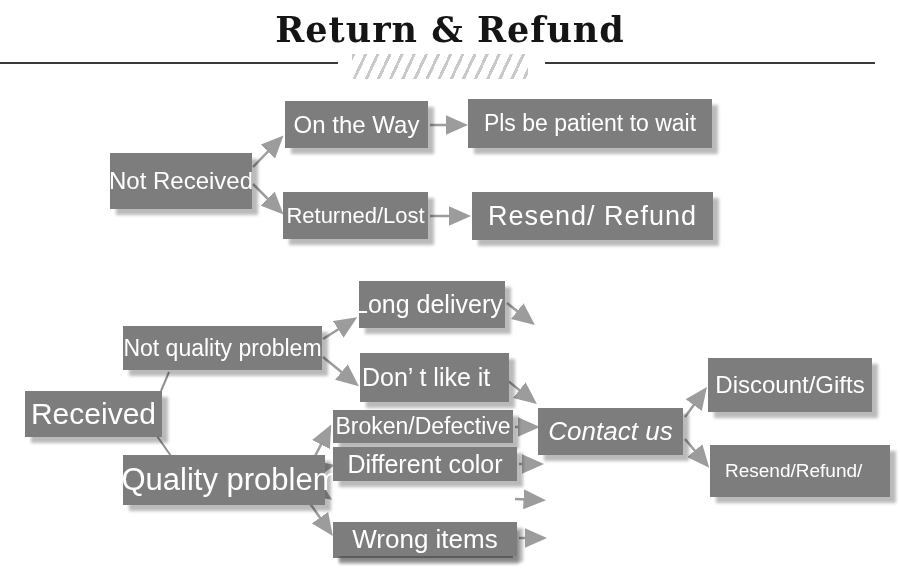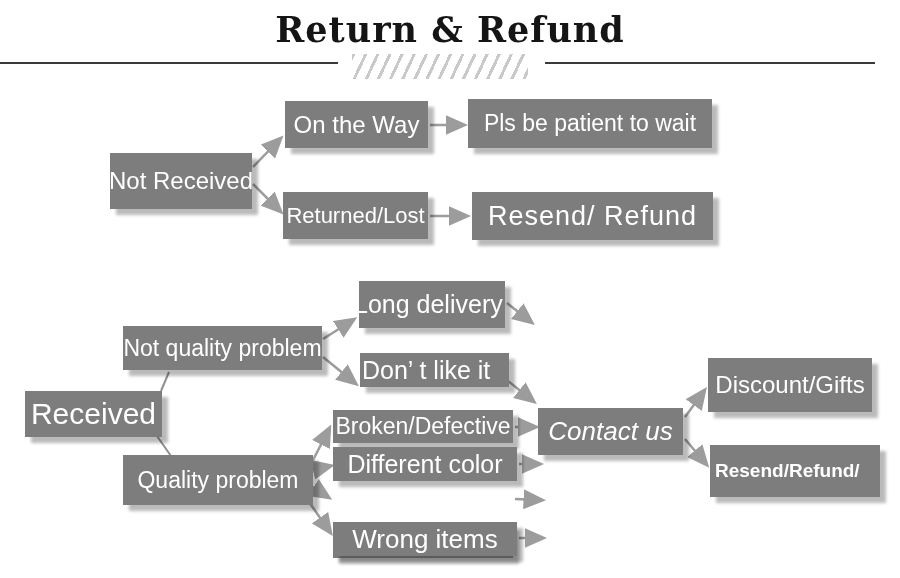--- a/index.html
+++ b/index.html
@@ -39,34 +39,34 @@
     box-shadow:6px 6px 3px rgba(0,0,0,0.27);
     border-radius:0;
   }
   .n-not-received   { left:110px; top:153px; width:142px; height:56px; font-size:24px; }
   .n-on-the-way     { left:285px; top:101px; width:143px; height:47px; font-size:24px; }
   .n-pls-wait       { left:468px; top:99px;  width:244px; height:49px; font-size:23px; }
   .n-returned-lost  { left:283px; top:192px; width:145px; height:47px; font-size:22px; }
   .n-resend-refund  { left:472px; top:192px; width:241px; height:48px; font-size:27px; letter-spacing:1px; }
   .n-received       { left:25px;  top:391px; width:137px; height:46px; font-size:30px; }
   .n-not-quality    { left:123px; top:326px; width:199px; height:44px; font-size:23px; }
-  .n-quality        { left:123px; top:455px; width:190px; height:50px; font-size:23px; }
+  .n-quality        { left:123px; top:455px; width:190px; height:50px; font-size:31px;padding-left:12px; }
   .n-long-delivery  { left:359px; top:281px; width:146px; height:47px; font-size:25px;
                       justify-content:flex-start; overflow:hidden; }
   .n-long-delivery .nl { margin-left:-5px; }
-  .n-dont-like      { left:360px; top:353px; width:147px; height:34px; font-size:25px;
+  .n-dont-like      { left:360px; top:353px; width:147px; height:49px; font-size:25px;
                       justify-content:flex-start; padding-left:2px; overflow:hidden; }
   .n-broken         { left:333px; top:410px; width:180px; height:33px; font-size:23px; }
   .n-diff-color     { left:333px; top:447px; width:184px; height:34px; font-size:25px; }
   .n-shortage       { left:333px; top:485px; width:180px; height:33px; font-size:25px;margin-top:40px; }
   .n-wrong-items    { left:333px; top:522px; width:184px; height:34px; font-size:26px; }
   .n-contact-us     { left:538px; top:408px; width:145px; height:47px; font-size:26px;font-style:italic; }
   .n-discount-gifts { left:708px; top:358px; width:164px; height:54px; font-size:24px; }
   .n-rrd            { left:710px; top:445px; width:165px; height:52px; font-size:19px;
-                      justify-content:flex-start; padding-left:5px; line-height:1.2;font-weight:bold; }
+                      justify-content:flex-start; padding-left:15px; line-height:1.2; }
 </style>
 </head>
 <body>
 
 <div class="stage">
 
   <div class="title">Return &amp; Refund</div>
   <div class="rule rule-left"></div>
   <div class="hatch"></div>
   <div class="rule rule-right"></div>

